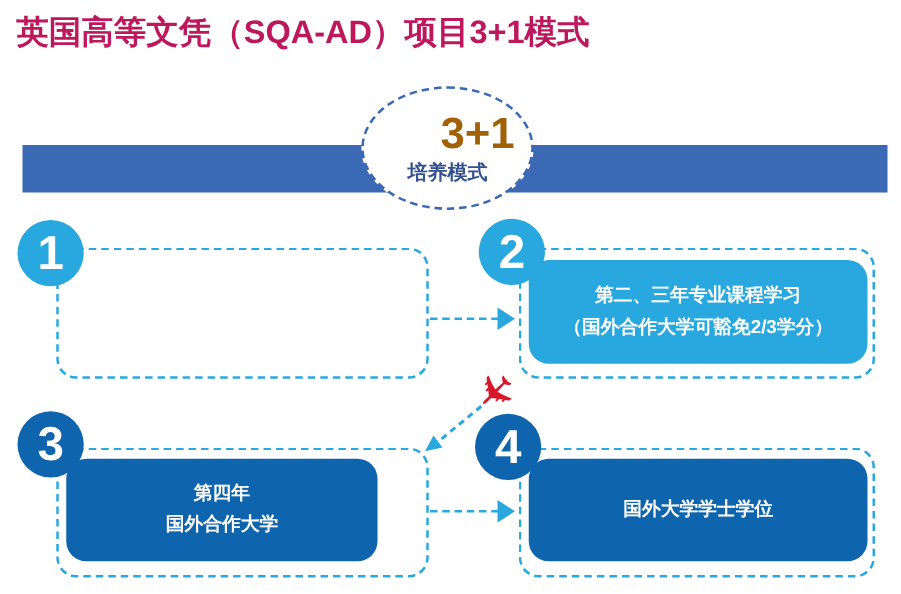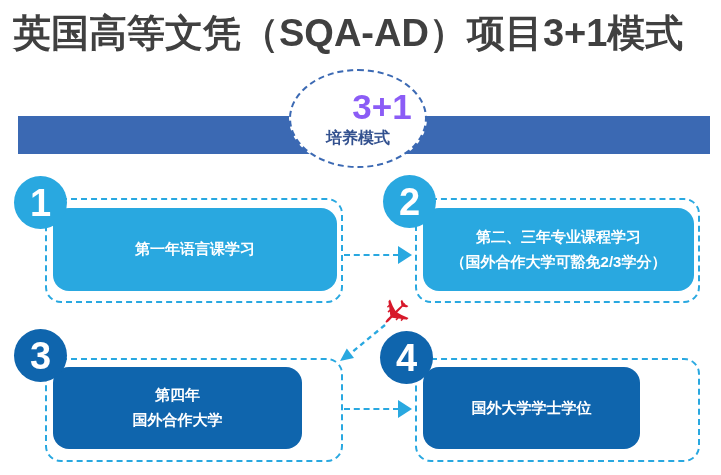--- a/index.html
+++ b/index.html
@@ -1,30 +1,30 @@
 <!DOCTYPE html>
 <html><head>
 <meta charset="utf-8">
 <style>
   html,body { margin:0; padding:0; background:#fff; }
   .canvas {
     position:relative; width:721px; height:475px; background:#ffffff;
     font-family:"Liberation Sans","DejaVu Sans",sans-serif; overflow:hidden;
   }
   .title {
-    position:absolute; left:13px; top:8px; font-size:38px; font-weight:800;
-    color:#404040; white-space:nowrap; letter-spacing:0;
+    position:absolute; left:13px; top:8px; font-size:26px; font-weight:800;
+    color:#be185d; white-space:nowrap; letter-spacing:0;
   }
   .bar { position:absolute; left:18px; top:116px; width:692px; height:38px; background:#3B69B3; z-index:1; }
   .mode {
     position:absolute; left:289px; top:69px; width:138px; height:99px; box-sizing:border-box;
     background:#fff; border:2px dashed #3B69B3; border-radius:50%;
     display:flex; flex-direction:column; align-items:center; justify-content:center; z-index:2;
   }
-  .mode-top { font-size:35px; font-weight:800; color:#8b5cf6; line-height:1;margin-left:48px; }
+  .mode-top { font-size:35px; font-weight:800; color:#a16207; line-height:1;margin-left:48px; }
   .mode-sub { font-size:16px; font-weight:800; color:#33518F; margin-top:4px; }
 
   .dashed { position:absolute; border:2px dashed #29A8E0; border-radius:16px; box-sizing:border-box; z-index:1; }
   .solid {
     position:absolute; border-radius:16px; display:flex; flex-direction:column;
     align-items:center; justify-content:center; color:#fff; font-weight:800;
     text-align:center; font-size:15px; line-height:1.65; z-index:2;
   }
   .lb { background:#29A8E0; }
   .db { background:#0F65AD; }
@@ -36,21 +36,21 @@
   .s1-dashed { left:45px;  top:198px; width:298px; height:105px; }
   .s1-solid  { left:53px;  top:208px; width:284px; height:83px; }
   .s1-badge  { left:14px;  top:176px; }
   .s2-dashed { left:415px; top:198px; width:285px; height:105px; }
   .s2-solid  { left:423px; top:208px; width:271px; height:83px;align-items:center; }
   .s2-badge  { left:383px; top:175px; }
   .s3-dashed { left:45px;  top:358px; width:298px; height:104px; }
   .s3-solid  { left:53px;  top:367px; width:249px; height:82px; }
   .s3-badge  { left:14px;  top:329px; }
   .s4-dashed { left:415px; top:358px; width:285px; height:104px; }
-  .s4-solid  { left:423px; top:367px; width:217px; height:82px; }
+  .s4-solid  { left:423px; top:367px; width:271px; height:82px; }
   .s4-badge  { left:380px; top:331px; }
   .small-line { font-size:13px; }
 
   .harrow { position:absolute; width:70px; height:18px; z-index:3; }
   .harrow-a { left:344px; top:246px; }
   .harrow-c { left:344px; top:400px; }
   .harrow .hline { position:absolute; left:0; top:8px; width:55px; border-top:2px dashed #29A8E0; }
   .harrow .htri {
     position:absolute; left:54px; top:0; width:0; height:0;
     border-top:9px solid transparent; border-bottom:9px solid transparent;
@@ -71,23 +71,20 @@
   <div class="title">英国高等文凭（SQA-AD）项目3+1模式</div>
 
   <div class="bar"></div>
 
   <div class="mode">
     <div class="mode-top">3+1</div>
     <div class="mode-sub">培养模式</div>
   </div>
 
   <div class="dashed s1-dashed"></div>
-  <div class="solid lb s1-solid">
-    <div>第一年语言课学习</div>
-  </div>
   <div class="badge lb s1-badge">
     <span>1</span>
   </div>
 
   <div class="dashed s2-dashed"></div>
   <div class="solid lb s2-solid">
     <div>第二、三年专业课程学习</div>
     <div>（国外合作大学可豁免2/3学分）</div>
   </div>
   <div class="badge lb s2-badge">

